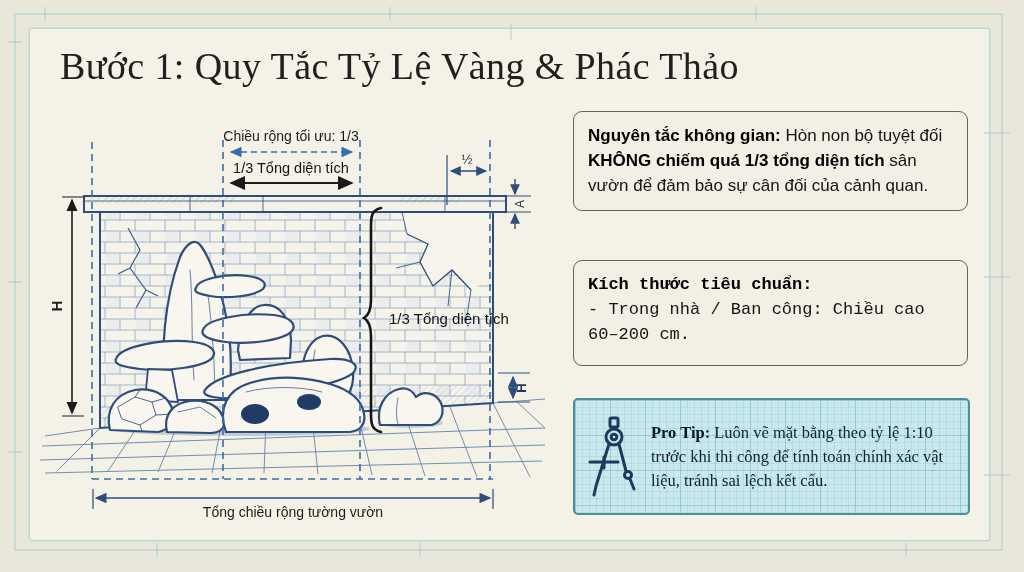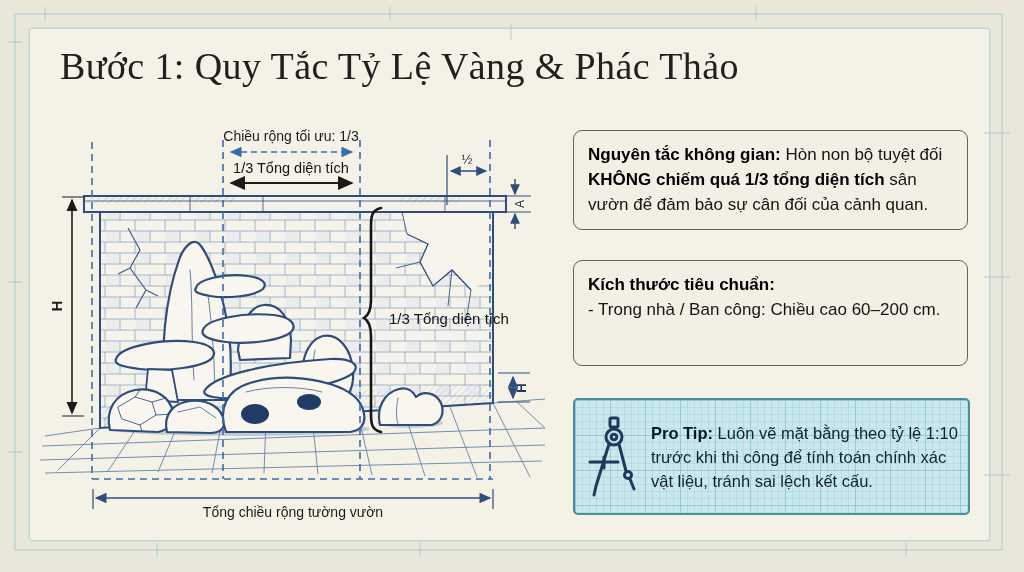--- a/index.html
+++ b/index.html
@@ -7,34 +7,34 @@
   .page{position:relative;width:972px;height:572px;background:#e9e6da;font-family:"Liberation Sans",sans-serif;}
   .card{position:absolute;left:29px;top:28px;width:959px;height:511px;background:#f4f1e7;
         border:1px solid #bed3d4;border-radius:3px;box-shadow:0 0 0 1px rgba(170,200,205,.25);}
   .page-title{position:absolute;left:60px;top:44px;font-family:"Liberation Serif","DejaVu Serif",serif;
         font-size:38px;font-weight:400;color:#202020;letter-spacing:.4px;white-space:nowrap;}
   svg.layer{position:absolute;left:0;top:0;pointer-events:none;}
   .infobox{position:absolute;left:573px;width:395px;box-sizing:border-box;background:#f2efe4;
         border:1.6px solid #63635c;border-radius:9px;padding:11px 14px;
         font-size:17px;line-height:25px;color:#141414;}
   .infobox b{font-weight:700;color:#000;}
-  #box-principle{top:130px;min-height:100px;}
-  #box-standards{top:260px;min-height:106px;}
+  #box-principle{top:111px;min-height:100px;}
+  #box-standards{top:260px;min-height:106px;font-family:Liberation Mono, monospace;}
   .protip{position:absolute;left:573px;top:398px;width:397px;height:117px;box-sizing:border-box;
         border:2px solid #44909f;border-radius:5px;
         background-color:#cbe9ec;
         background-image:
           linear-gradient(rgba(120,190,200,.55) 1px,transparent 1px),
           linear-gradient(90deg,rgba(120,190,200,.55) 1px,transparent 1px),
           linear-gradient(rgba(150,210,218,.45) 1px,transparent 1px),
           linear-gradient(90deg,rgba(150,210,218,.45) 1px,transparent 1px);
         background-size:35px 35px,35px 35px,7px 7px,7px 7px;
         display:flex;align-items:center;padding:8px 8px 8px 13px;}
   .protip-icon{flex:0 0 52px;margin-right:11px;}
-  .protip-text{font-size:16.5px;line-height:24px;color:#10222a;}
+  .protip-text{font-size:16.5px;line-height:24px;color:#10222a;font-family:Liberation Serif, serif;}
   .protip-text b{font-weight:700;color:#041821;}
   .sk-label{font-family:"Liberation Sans",sans-serif;}
 </style>
 </head>
 <body>
 
 <div class="page">
 
   <div class="card"></div>
 

